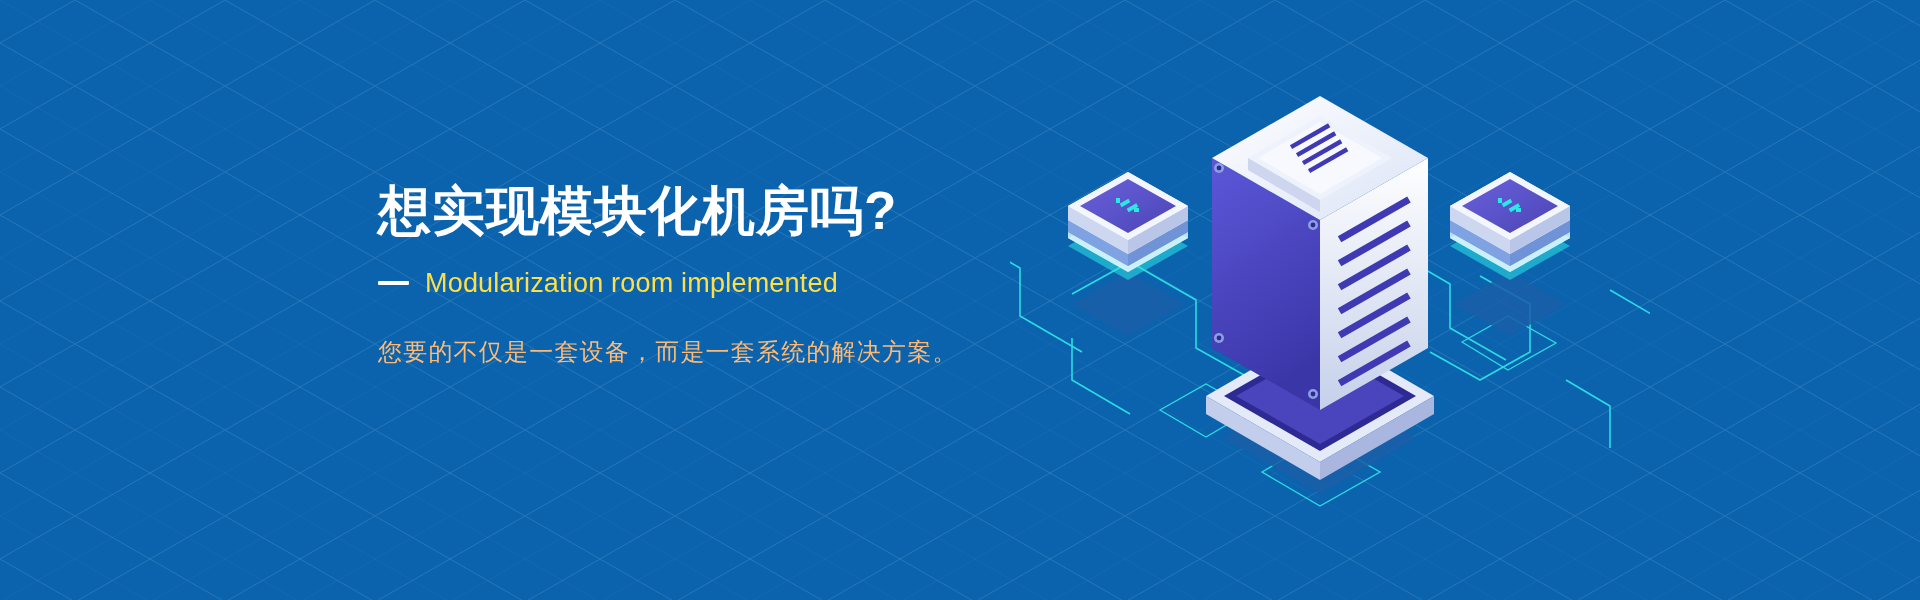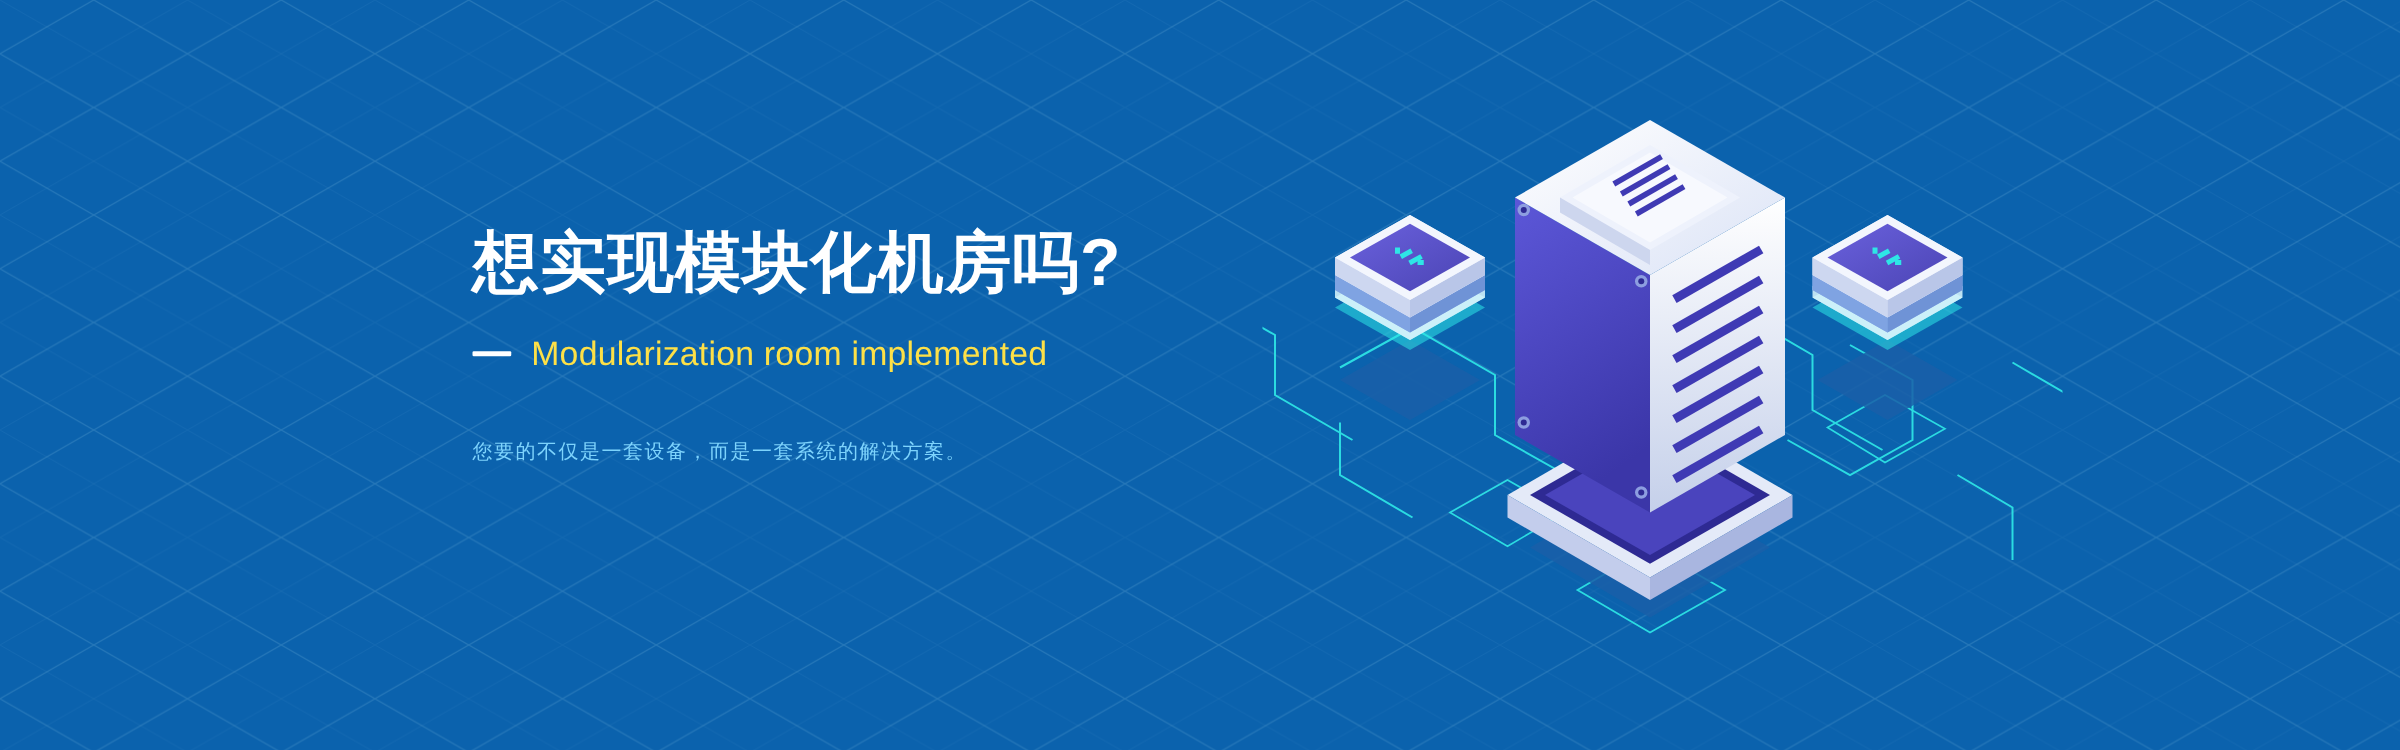--- a/index.html
+++ b/index.html
@@ -55,23 +55,23 @@
     border-radius:1px;
   }
   .subtitle {
     font-size:27px;
     color:#fde047;
     font-weight:400;
     letter-spacing:.2px;
     white-space:nowrap;
   }
   .desc {
-    margin-top:50px;
-    font-size:16px;
-    color:#7dd3fc;
+    margin-top:34px;
+    font-size:24px;
+    color:#fdba74;
     letter-spacing:1.2px;
     line-height:1.6;
     white-space:nowrap;
   }
 
   
   .illustration {
     position:absolute;
     left:1010px;
     top:80px;

